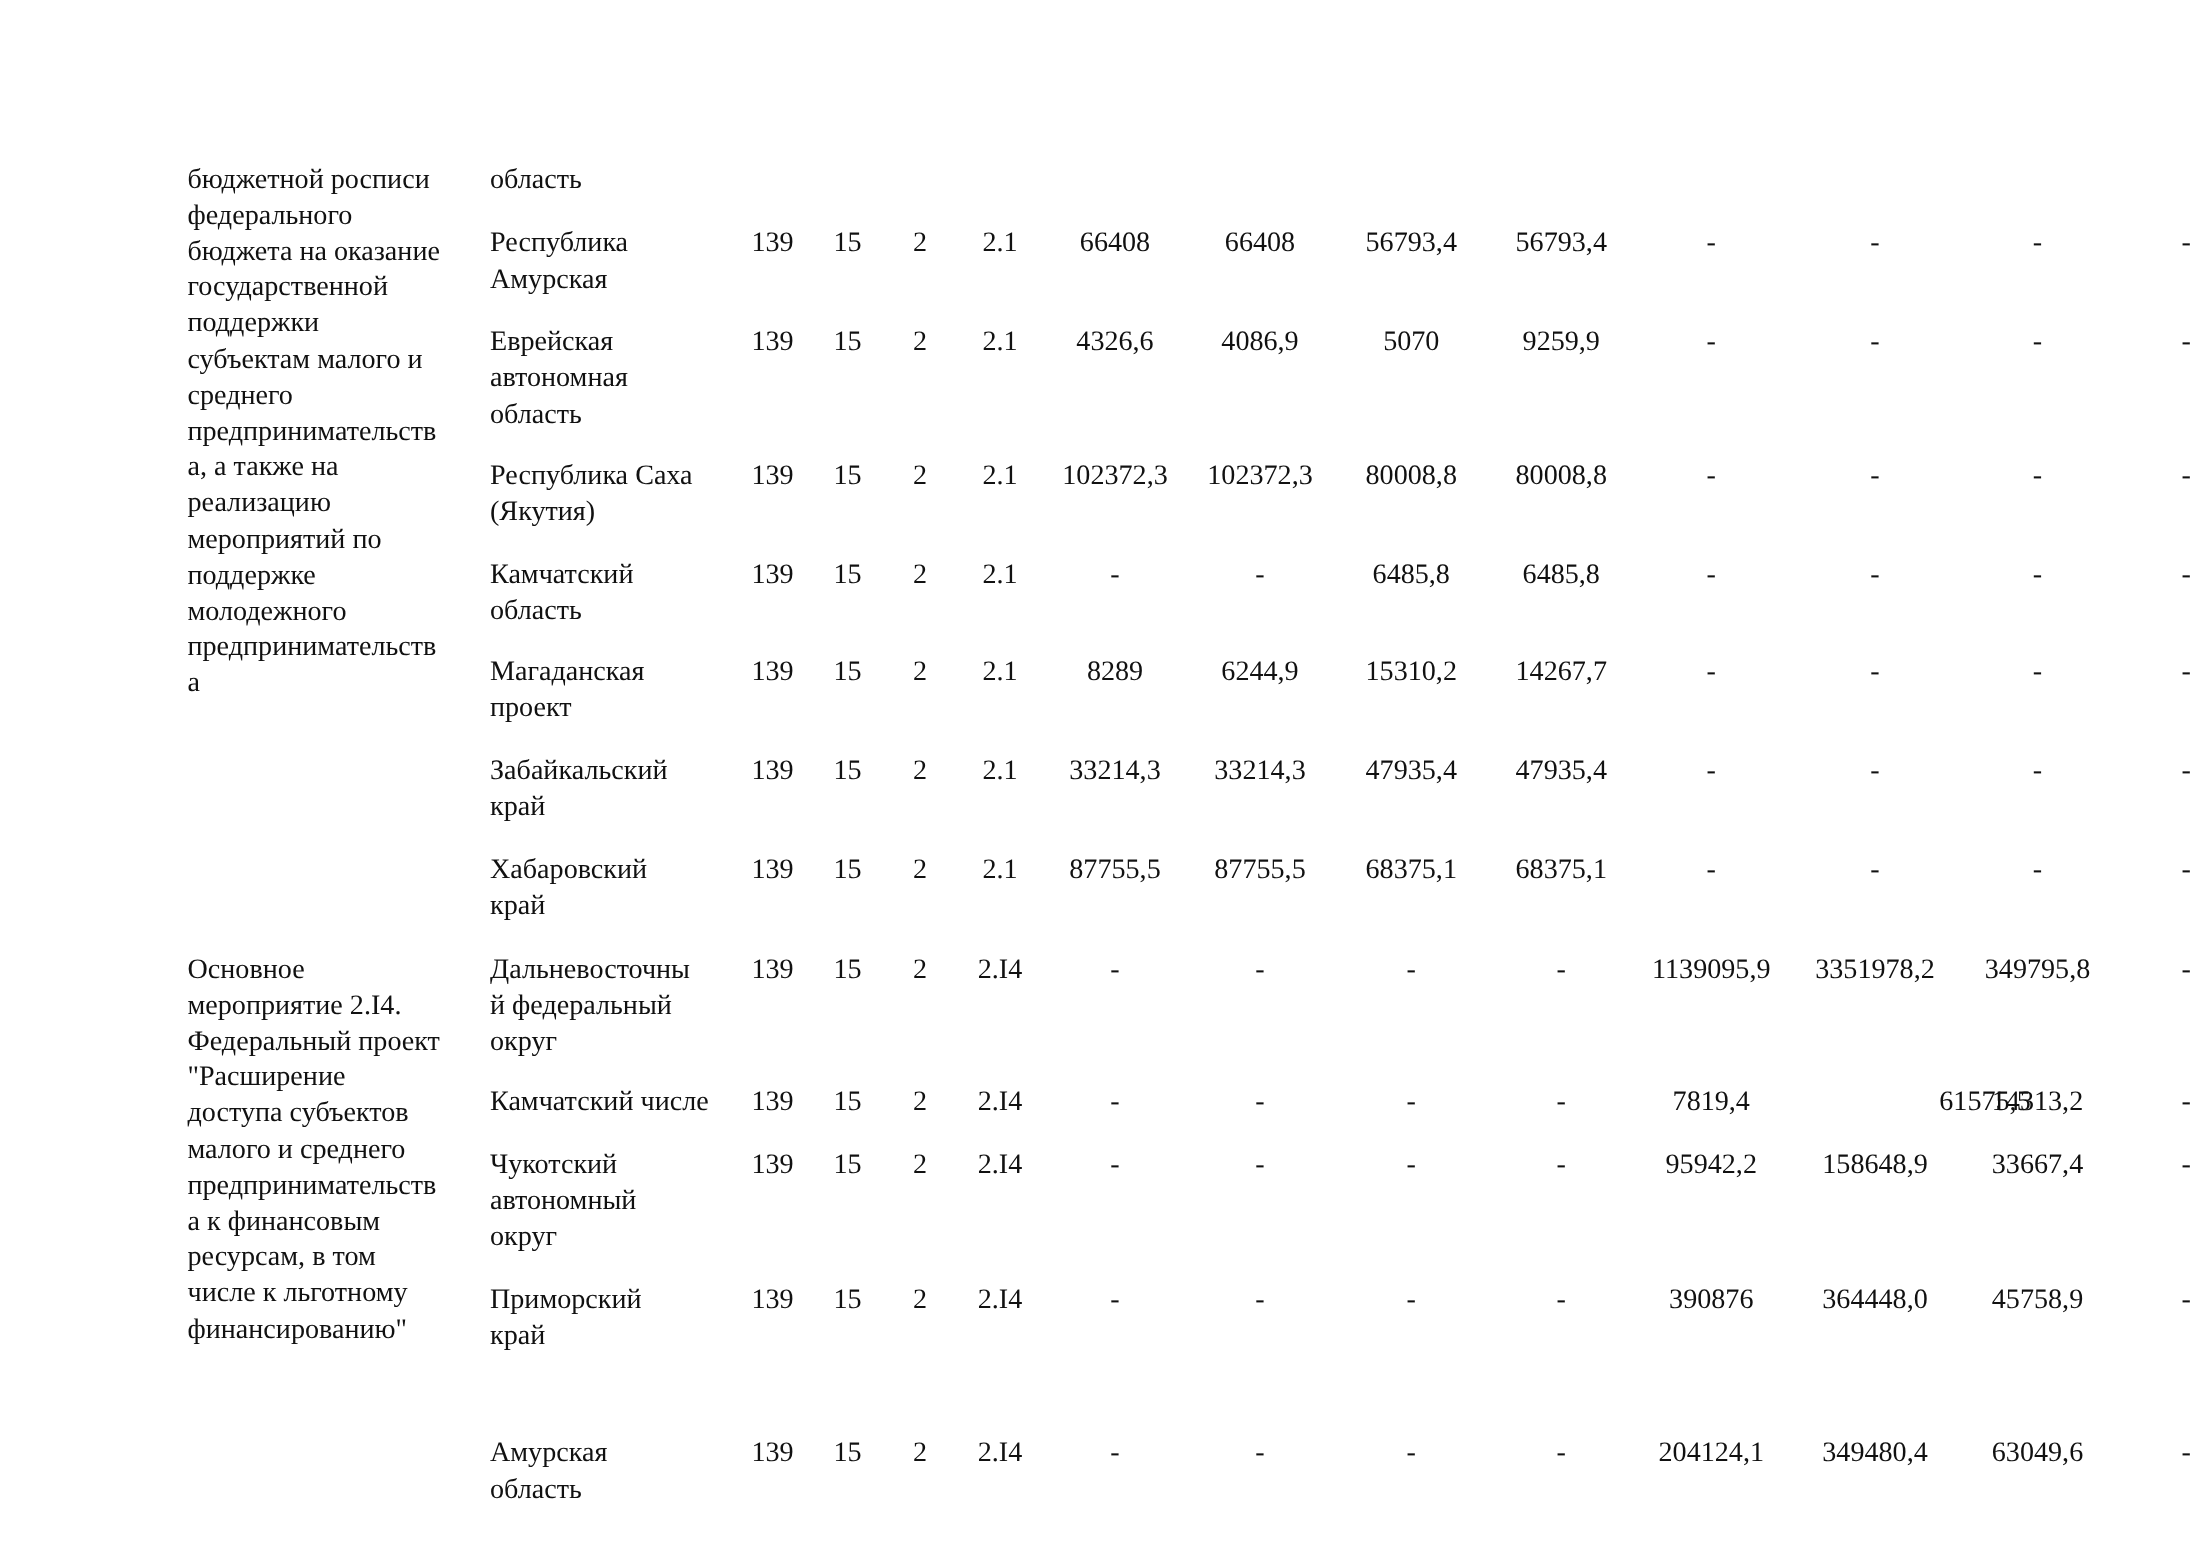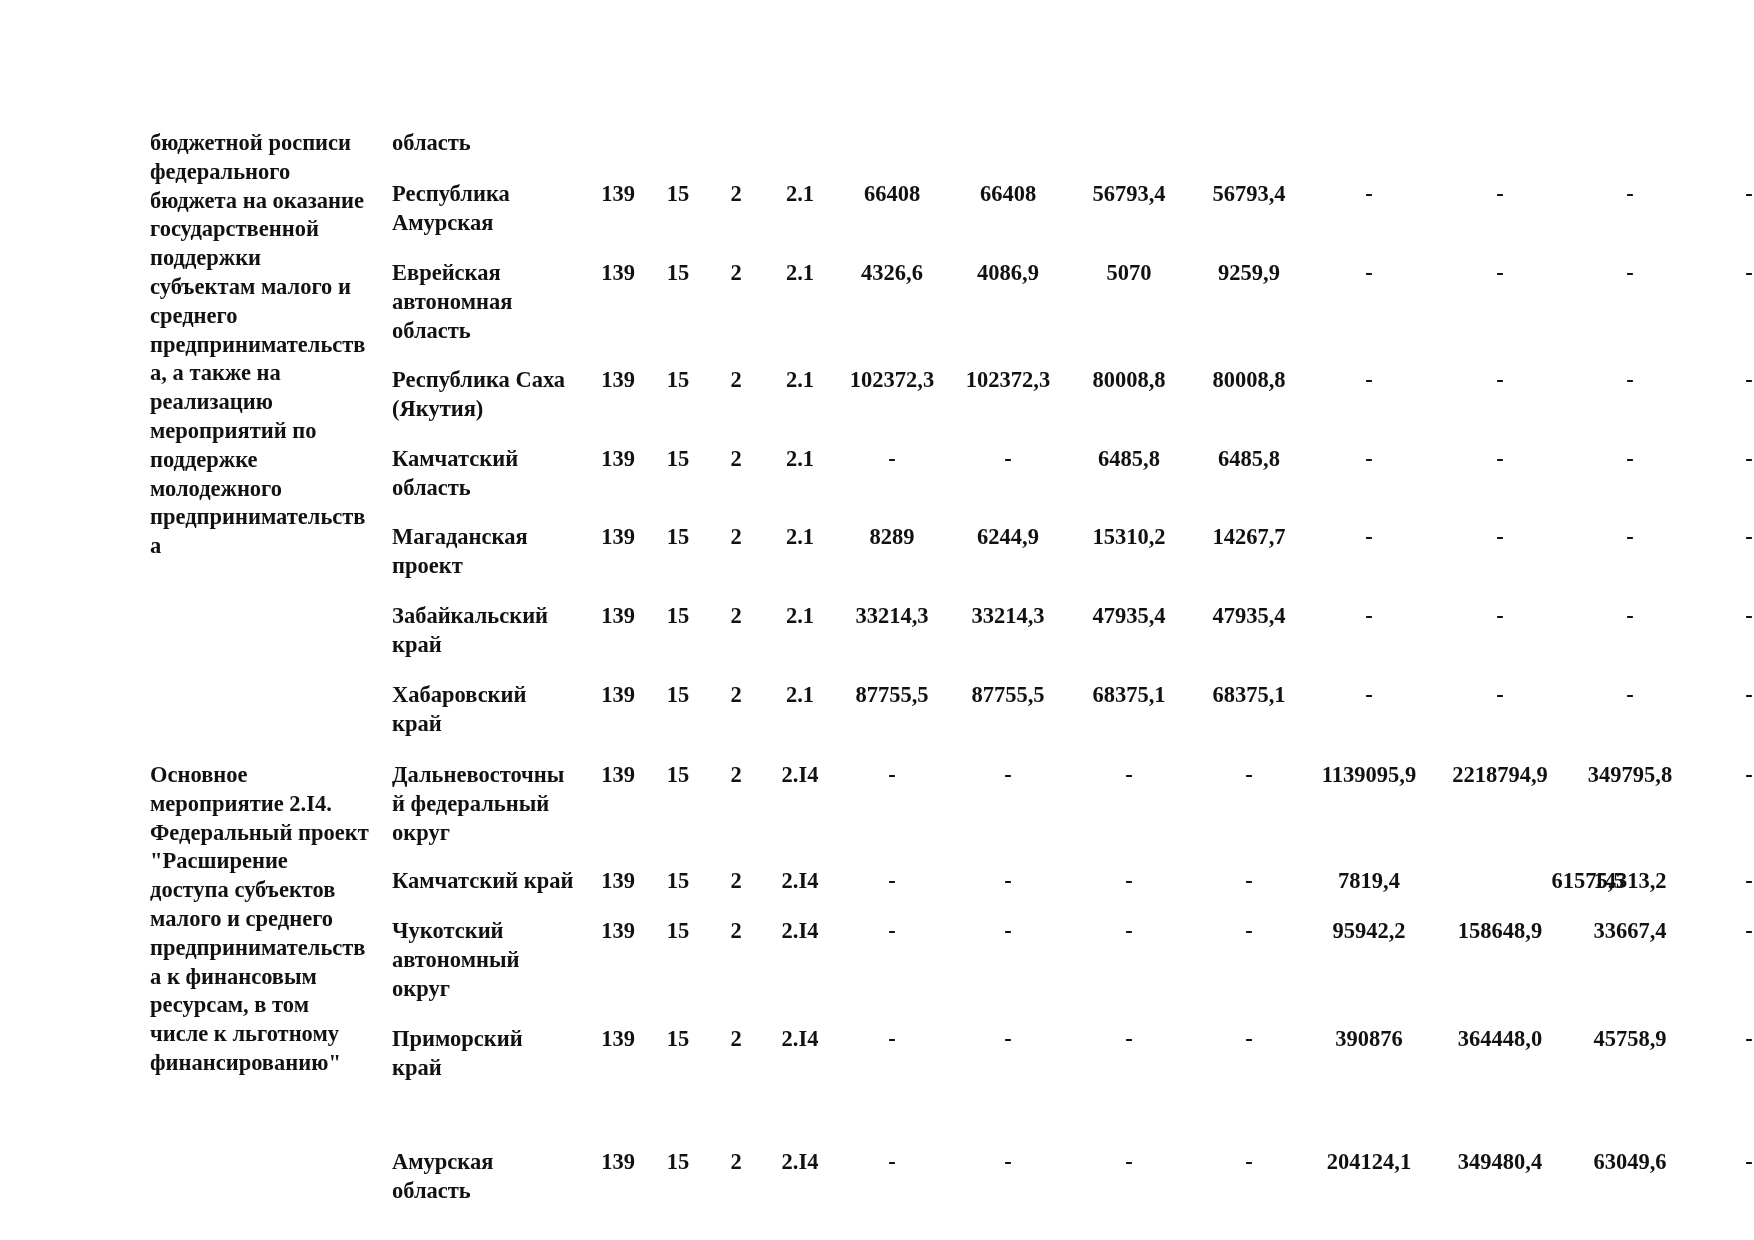--- a/index.html
+++ b/index.html
@@ -1,18 +1,18 @@
 <!DOCTYPE html>
 <html><head>
 <meta charset="utf-8">
 <style>
   html, body { margin:0; padding:0; }
   body { width:1754px; height:1240px; background:#ffffff; position:relative; overflow:hidden;
          font-family:"Liberation Serif", serif; font-size:22.5px; color:#111; line-height:28.8px; }
-  .page { position:absolute; left:0; top:0; width:1754px; height:1240px;font-weight:bold; }
+  .page { position:absolute; left:0; top:0; width:1754px; height:1240px; }
   .desc { position:absolute; left:150px; width:232px; white-space:pre-line; }
   .row { position:absolute; left:0; width:1754px; height:1px; }
   .cell { position:absolute; top:0; white-space:nowrap; }
   .region { left:392px; width:200px; white-space:pre-line; }
   .num { transform:translateX(-50%); text-align:center; }
 </style>
 </head>
 <body>
 
 <div class="page">
@@ -174,27 +174,27 @@
 округ</span>
     <span class="cell num" style="left:618px">139</span>
     <span class="cell num" style="left:678px">15</span>
     <span class="cell num" style="left:736px">2</span>
     <span class="cell num" style="left:800px">2.I4</span>
     <span class="cell num" style="left:892px">-</span>
     <span class="cell num" style="left:1008px">-</span>
     <span class="cell num" style="left:1129px">-</span>
     <span class="cell num" style="left:1249px">-</span>
     <span class="cell num" style="left:1369px">1139095,9</span>
-    <span class="cell num" style="left:1500px">2218794,9</span>
+    <span class="cell num" style="left:1500px">3351978,2</span>
     <span class="cell num" style="left:1630px">349795,8</span>
     <span class="cell num" style="left:1749px">-</span>
   </div>
 
   <div class="row" style="top:867px;">
-    <span class="cell region">Камчатский край</span>
+    <span class="cell region">Камчатский числе</span>
     <span class="cell num" style="left:618px">139</span>
     <span class="cell num" style="left:678px">15</span>
     <span class="cell num" style="left:736px">2</span>
     <span class="cell num" style="left:800px">2.I4</span>
     <span class="cell num" style="left:892px">-</span>
     <span class="cell num" style="left:1008px">-</span>
     <span class="cell num" style="left:1129px">-</span>
     <span class="cell num" style="left:1249px">-</span>
     <span class="cell num" style="left:1369px">7819,4</span>
     <span class="cell num" style="left:1588px">61575,5</span>

